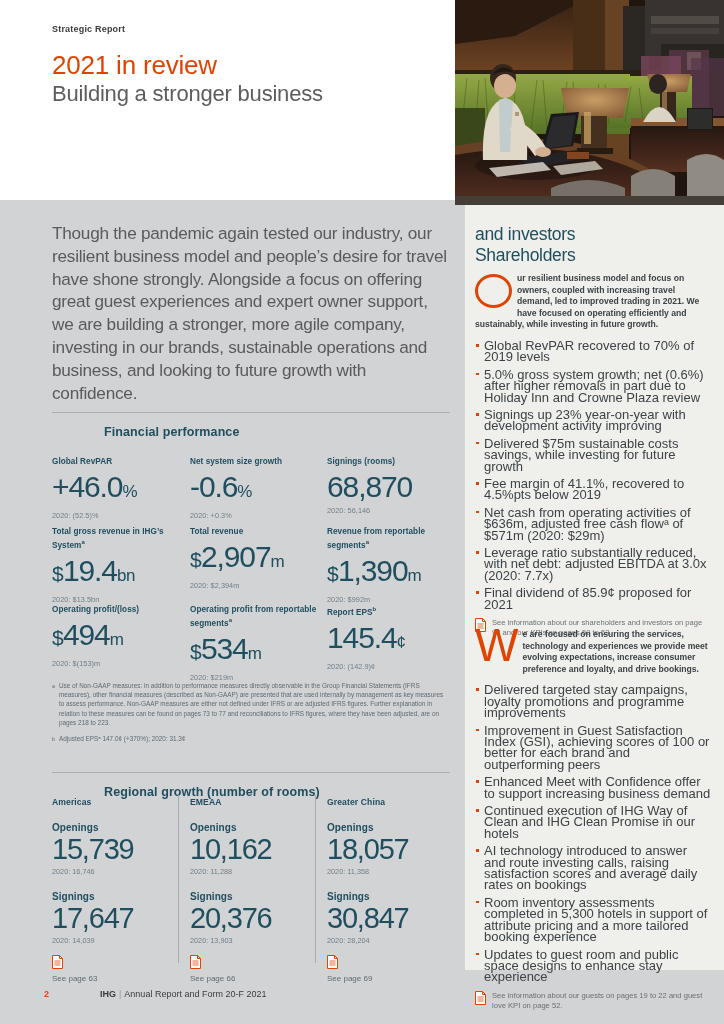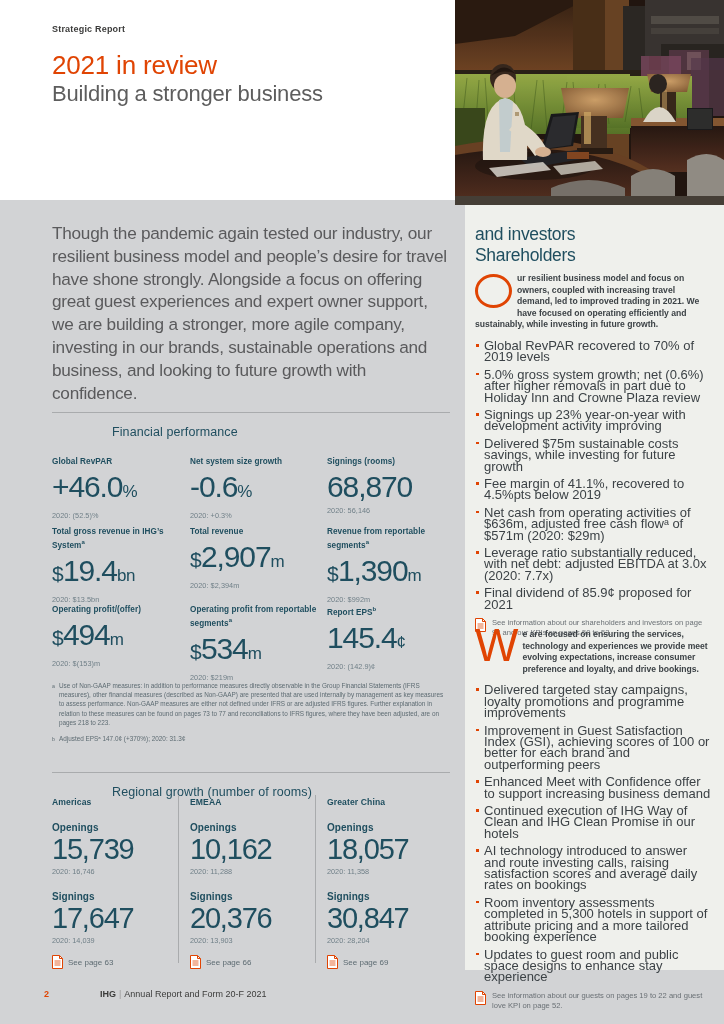--- a/index.html
+++ b/index.html
@@ -71,22 +71,22 @@
   }
 
   
   .hr {
     position: absolute; left: 52px; width: 398px;
     height: 1px; background: #a9abad;
   }
 
   
   .sec-title {
-    position: absolute; left: 64px;
-    font-size: 12.5px; font-weight: normal; color: #1f4e5f;
+    position: absolute; left: 56px;
+    font-size: 12.5px; font-weight: bold; color: #1f4e5f;
     letter-spacing: 0.1px;
     padding-left: 48px;
   }
 
   
   .metric { position: absolute; }
   .m-label {
     font-size: 8.2px; font-weight: bold; color: #1f4e5f;
     line-height: 11px; letter-spacing: 0.05px;
   }
@@ -129,22 +129,22 @@
   }
   .r-value {
     color: #1f4e5f; font-weight: 400;
     font-size: 29px; line-height: 31px; letter-spacing: -1.2px;
     margin-top: 1px;
   }
   .r-prior { font-size: 7.3px; color: #6f7f87; margin-top: 2px; }
 
   
   .seepage {
-    display: flex; align-items: center; gap: 5px;
-    font-size: 8px; color: #5d6b72;
+    display: flex; align-items: flex-start; gap: 5px;
+    font-size: 8px; color: #5d6b72; flex-direction: column;
   }
   .doc-icon { flex: 0 0 auto; width: 11px; height: 14px; }
 
   
   .rcol { position: absolute; left: 475px; width: 236px; }
   .r-head {
     font-size: 17.5px; color: #1f4e5f; font-weight: 400;
     line-height: 21px; letter-spacing: -0.3px;
   }
   .lede {
@@ -340,21 +340,21 @@
     <div class="m-value"><span class="cur">$</span><span>2,907</span><span class="unit">m</span></div>
     <div class="m-prior">2020: $2,394m</div>
   </div>
   <div class="metric" style="left:327px; top:526px; width:130px">
     <div class="m-label"><span>Revenue from reportable segments</span><sup>a</sup></div>
     <div class="m-value"><span class="cur">$</span><span>1,390</span><span class="unit">m</span></div>
     <div class="m-prior">2020: $992m</div>
   </div>
 
   <div class="metric" style="left:52px; top:604px; width:130px">
-    <div class="m-label">Operating profit/(offer)</div>
+    <div class="m-label">Operating profit/(loss)</div>
     <div class="m-value"><span class="cur">$</span><span>494</span><span class="unit">m</span></div>
     <div class="m-prior">2020: $(153)m</div>
   </div>
   <div class="metric" style="left:190px; top:604px; width:130px">
     <div class="m-label"><span>Operating profit from reportable segments</span><sup>a</sup></div>
     <div class="m-value"><span class="cur">$</span><span>534</span><span class="unit">m</span></div>
     <div class="m-prior">2020: $219m</div>
   </div>
   <div class="metric" style="left:327px; top:604px; width:130px">
     <div class="m-label"><span>Report EPS</span><sup>b</sup></div>

